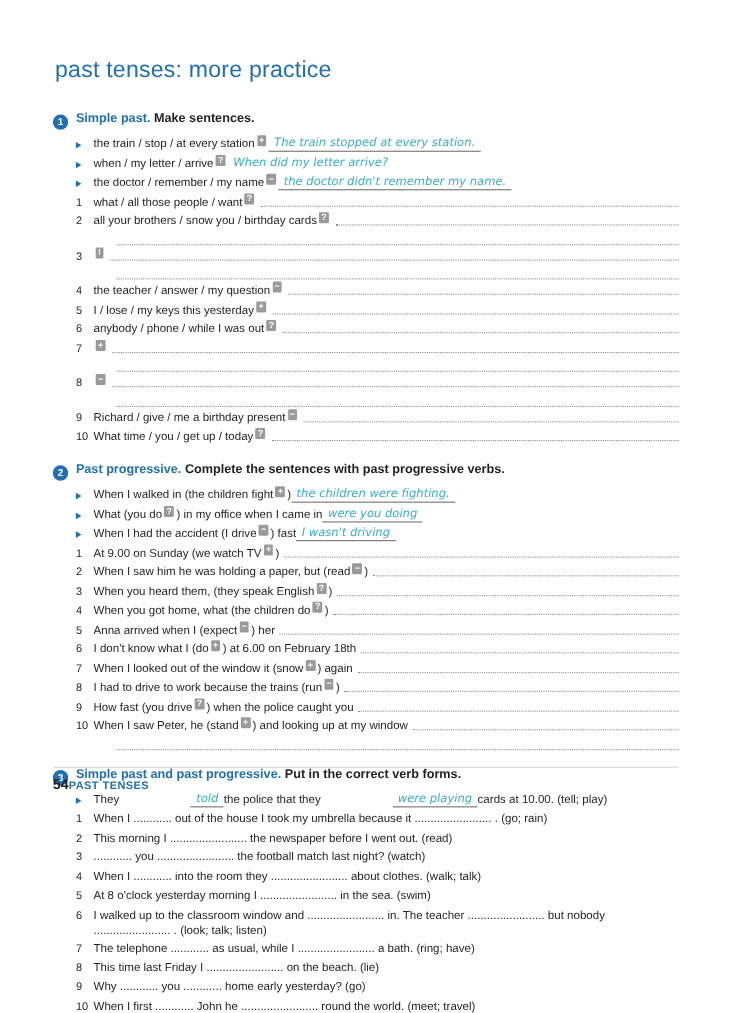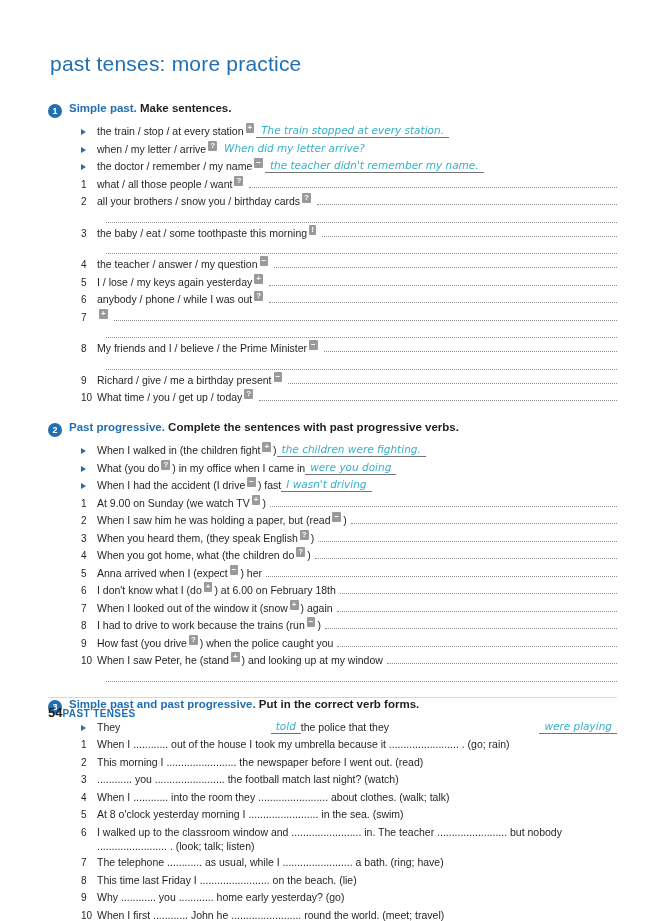--- a/index.html
+++ b/index.html
@@ -60,21 +60,20 @@
 
   .items{margin-left:21px;}
   .item{
     display:flex;
     align-items:flex-start;
     font-size:10.5px;
     line-height:14px;
     min-height:14px;
     margin-bottom:2.5px;
     position:relative;
-    margin-left:12px;
   }
   .marker{
     flex:0 0 16px;
     color:#1f6fb2;
     font-size:9px;
     text-align:left;
     padding-top:1px;
   }
   .marker.num{
     color:#231f20;
@@ -170,77 +169,75 @@
         <span class="marker"><span class="arrow"></span></span>
         <span class="txt">when / my letter / arrive</span>
         <span class="tag">?</span>
         <span class="ans">When did my letter arrive?</span>
       </div>
 
       <div class="item">
         <span class="marker"><span class="arrow"></span></span>
         <span class="txt">the doctor / remember / my name</span>
         <span class="tag">−</span>
-        <span class="ans u">the teacher didn't remember my name.</span>
+        <span class="ans u">the doctor didn't remember my name.</span>
       </div>
 
       <div class="item">
         <span class="marker num">1</span>
         <span class="txt">what / all those people / want</span>
         <span class="tag">?</span>
         <span class="dots"></span>
       </div>
 
       <div class="item">
         <span class="marker num">2</span>
         <span class="txt">all your brothers / snow you / birthday cards</span>
         <span class="tag">?</span>
         <span class="dots"></span>
       </div>
       <div class="dotline"></div>
 
       <div class="item">
         <span class="marker num">3</span>
-        <span class="txt">the baby / eat / some toothpaste this morning</span>
         <span class="tag">!</span>
         <span class="dots"></span>
       </div>
       <div class="dotline"></div>
 
       <div class="item">
         <span class="marker num">4</span>
         <span class="txt">the teacher / answer / my question</span>
         <span class="tag">−</span>
         <span class="dots"></span>
       </div>
 
       <div class="item">
         <span class="marker num">5</span>
-        <span class="txt">I / lose / my keys again yesterday</span>
+        <span class="txt">I / lose / my keys this yesterday</span>
         <span class="tag">+</span>
         <span class="dots"></span>
       </div>
 
       <div class="item">
         <span class="marker num">6</span>
         <span class="txt">anybody / phone / while I was out</span>
         <span class="tag">?</span>
         <span class="dots"></span>
       </div>
 
       <div class="item">
         <span class="marker num">7</span>
         <span class="tag">+</span>
         <span class="dots"></span>
       </div>
       <div class="dotline"></div>
 
       <div class="item">
         <span class="marker num">8</span>
-        <span class="txt">My friends and I / believe / the Prime Minister</span>
         <span class="tag">−</span>
         <span class="dots"></span>
       </div>
       <div class="dotline"></div>
 
       <div class="item">
         <span class="marker num">9</span>
         <span class="txt">Richard / give / me a birthday present</span>
         <span class="tag">−</span>
         <span class="dots"></span>
@@ -383,20 +380,21 @@
       </div>
     </div>
     <div class="items">
 
       <div class="item">
         <span class="marker"><span class="arrow"></span></span>
         <span class="txt">They</span>
         <span class="ans u">told</span>
         <span class="txt">the police that they</span>
         <span class="ans u">were playing</span>
+        <span class="txt">cards at 10.00. (tell; play)</span>
       </div>
 
       <div class="item">
         <span class="marker num">1</span>
         <span class="txt">When I ............ out of the house I took my umbrella because it ........................ . (go; rain)</span>
       </div>
       <div class="item">
         <span class="marker num">2</span>
         <span class="txt">This morning I ........................ the newspaper before I went out. (read)</span>
       </div>

